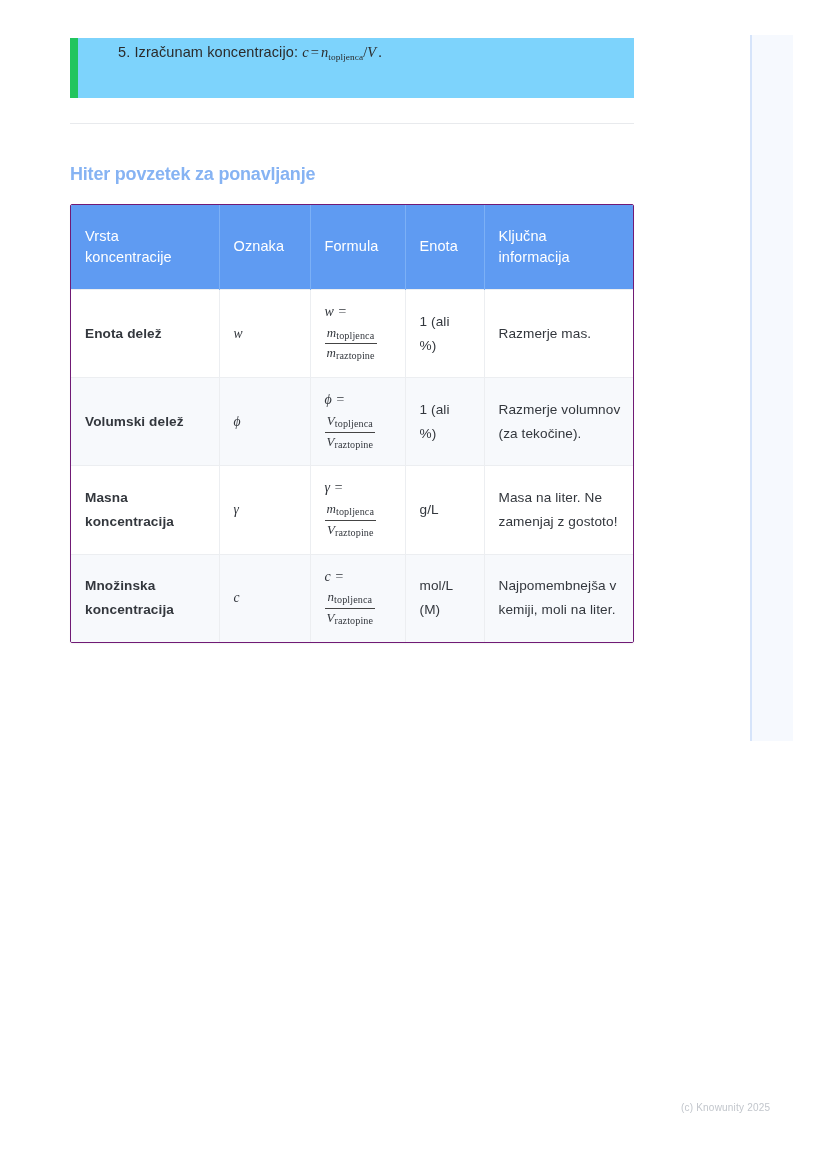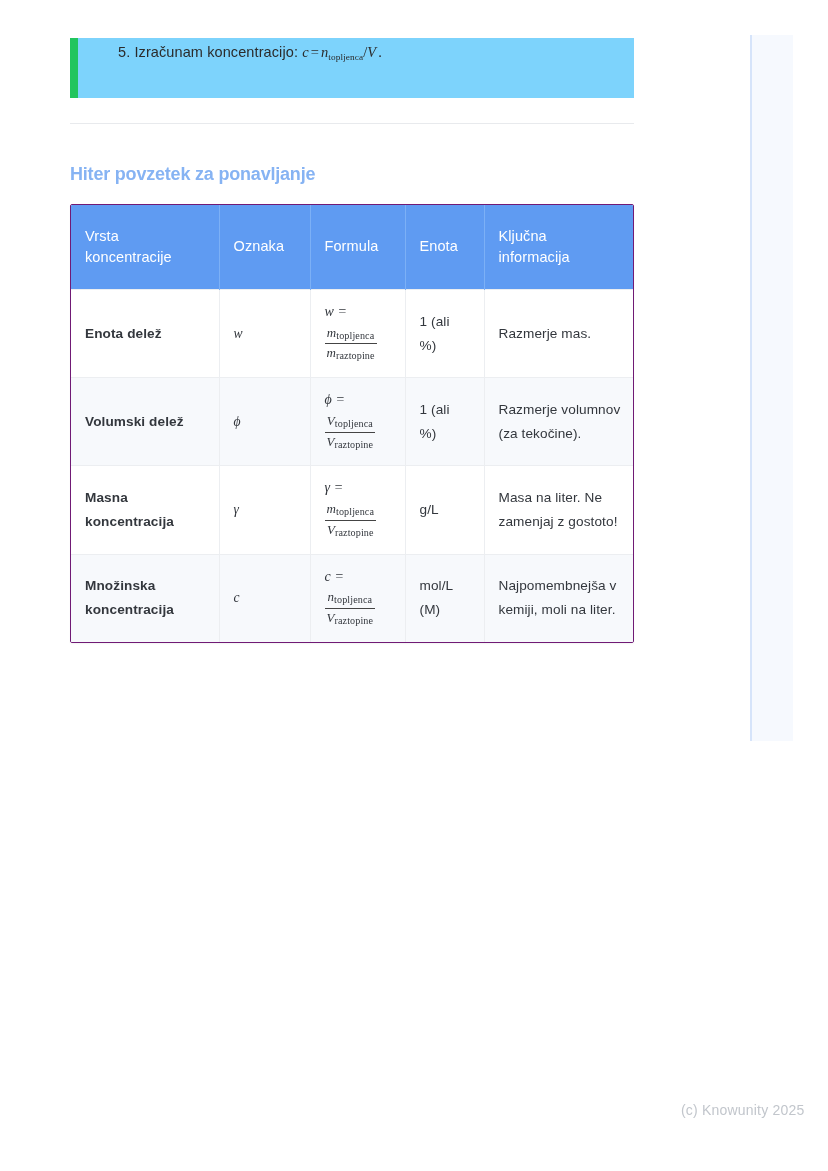--- a/index.html
+++ b/index.html
@@ -208,21 +208,21 @@
     font-style: normal;
     font-size: 0.78em;
     vertical-align: -0.2em;
   }
 
   
   .footer {
     position: absolute;
     left: 681px;
     top: 1102px;
-    font-size: 14px;
+    font-size: 10px;
     color: #c2c6cc;
     letter-spacing: 0.2px;
   }
 </style>
 </head>
 <body>
 
 <div class="side-panel"></div>
 
 <div class="page">

